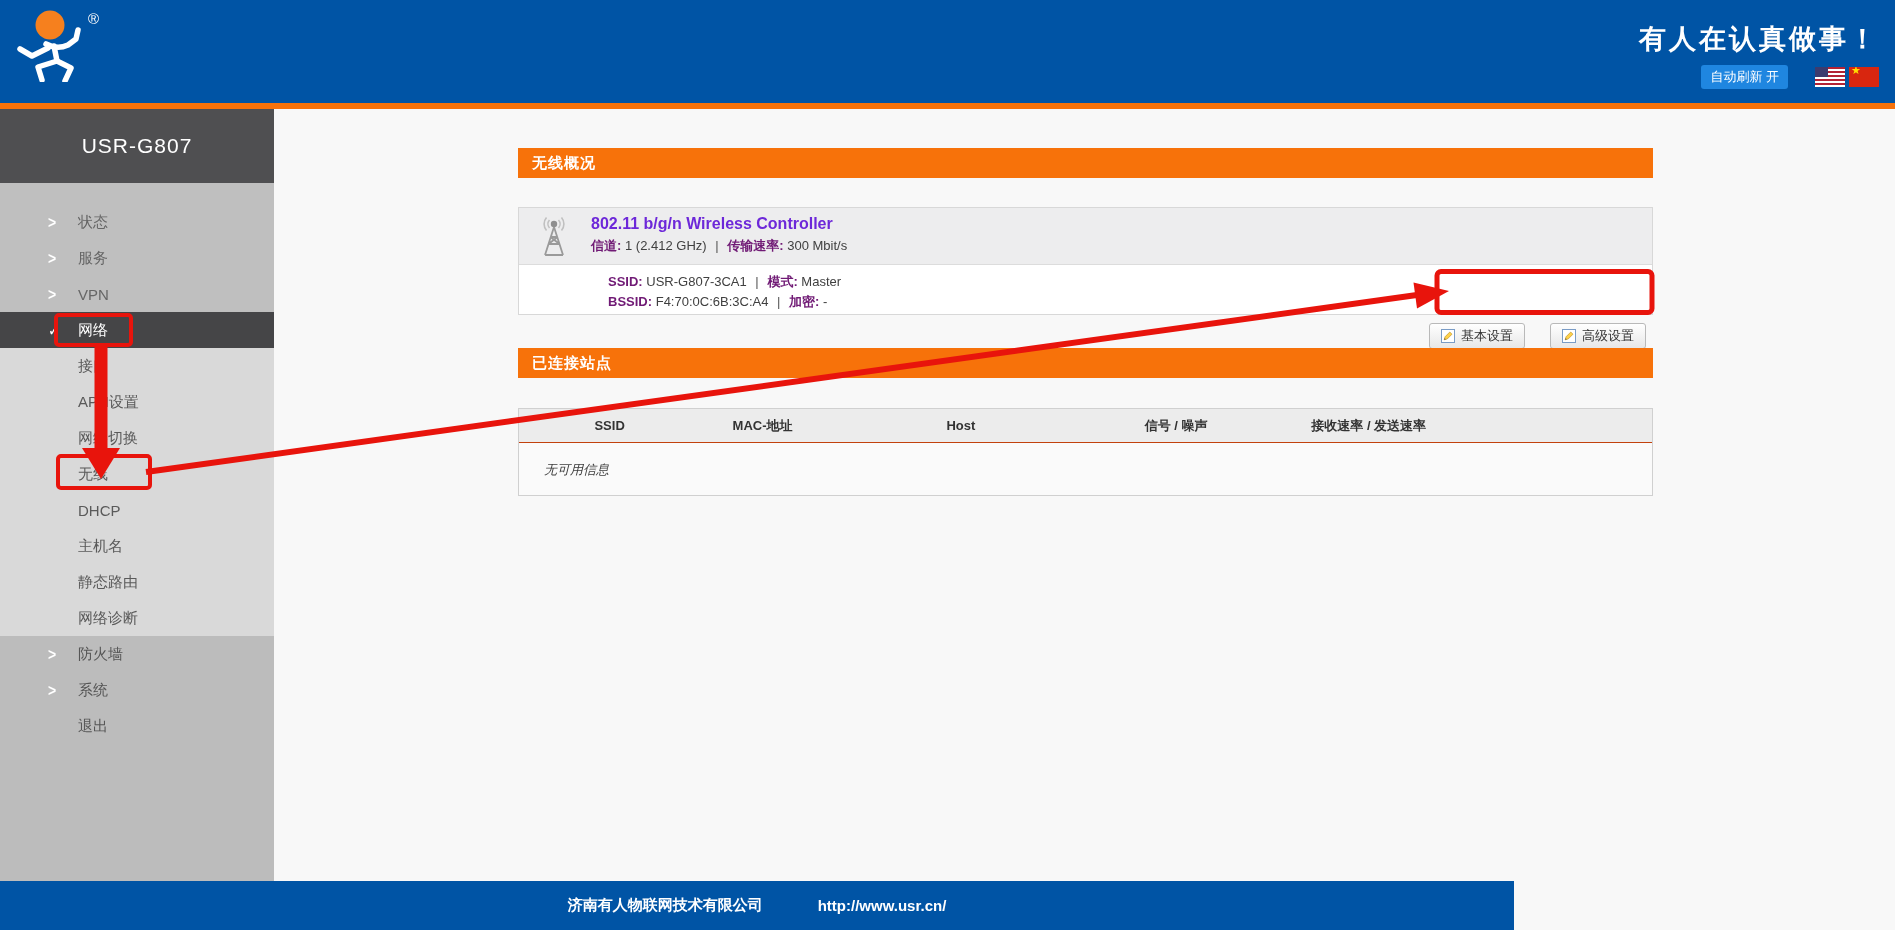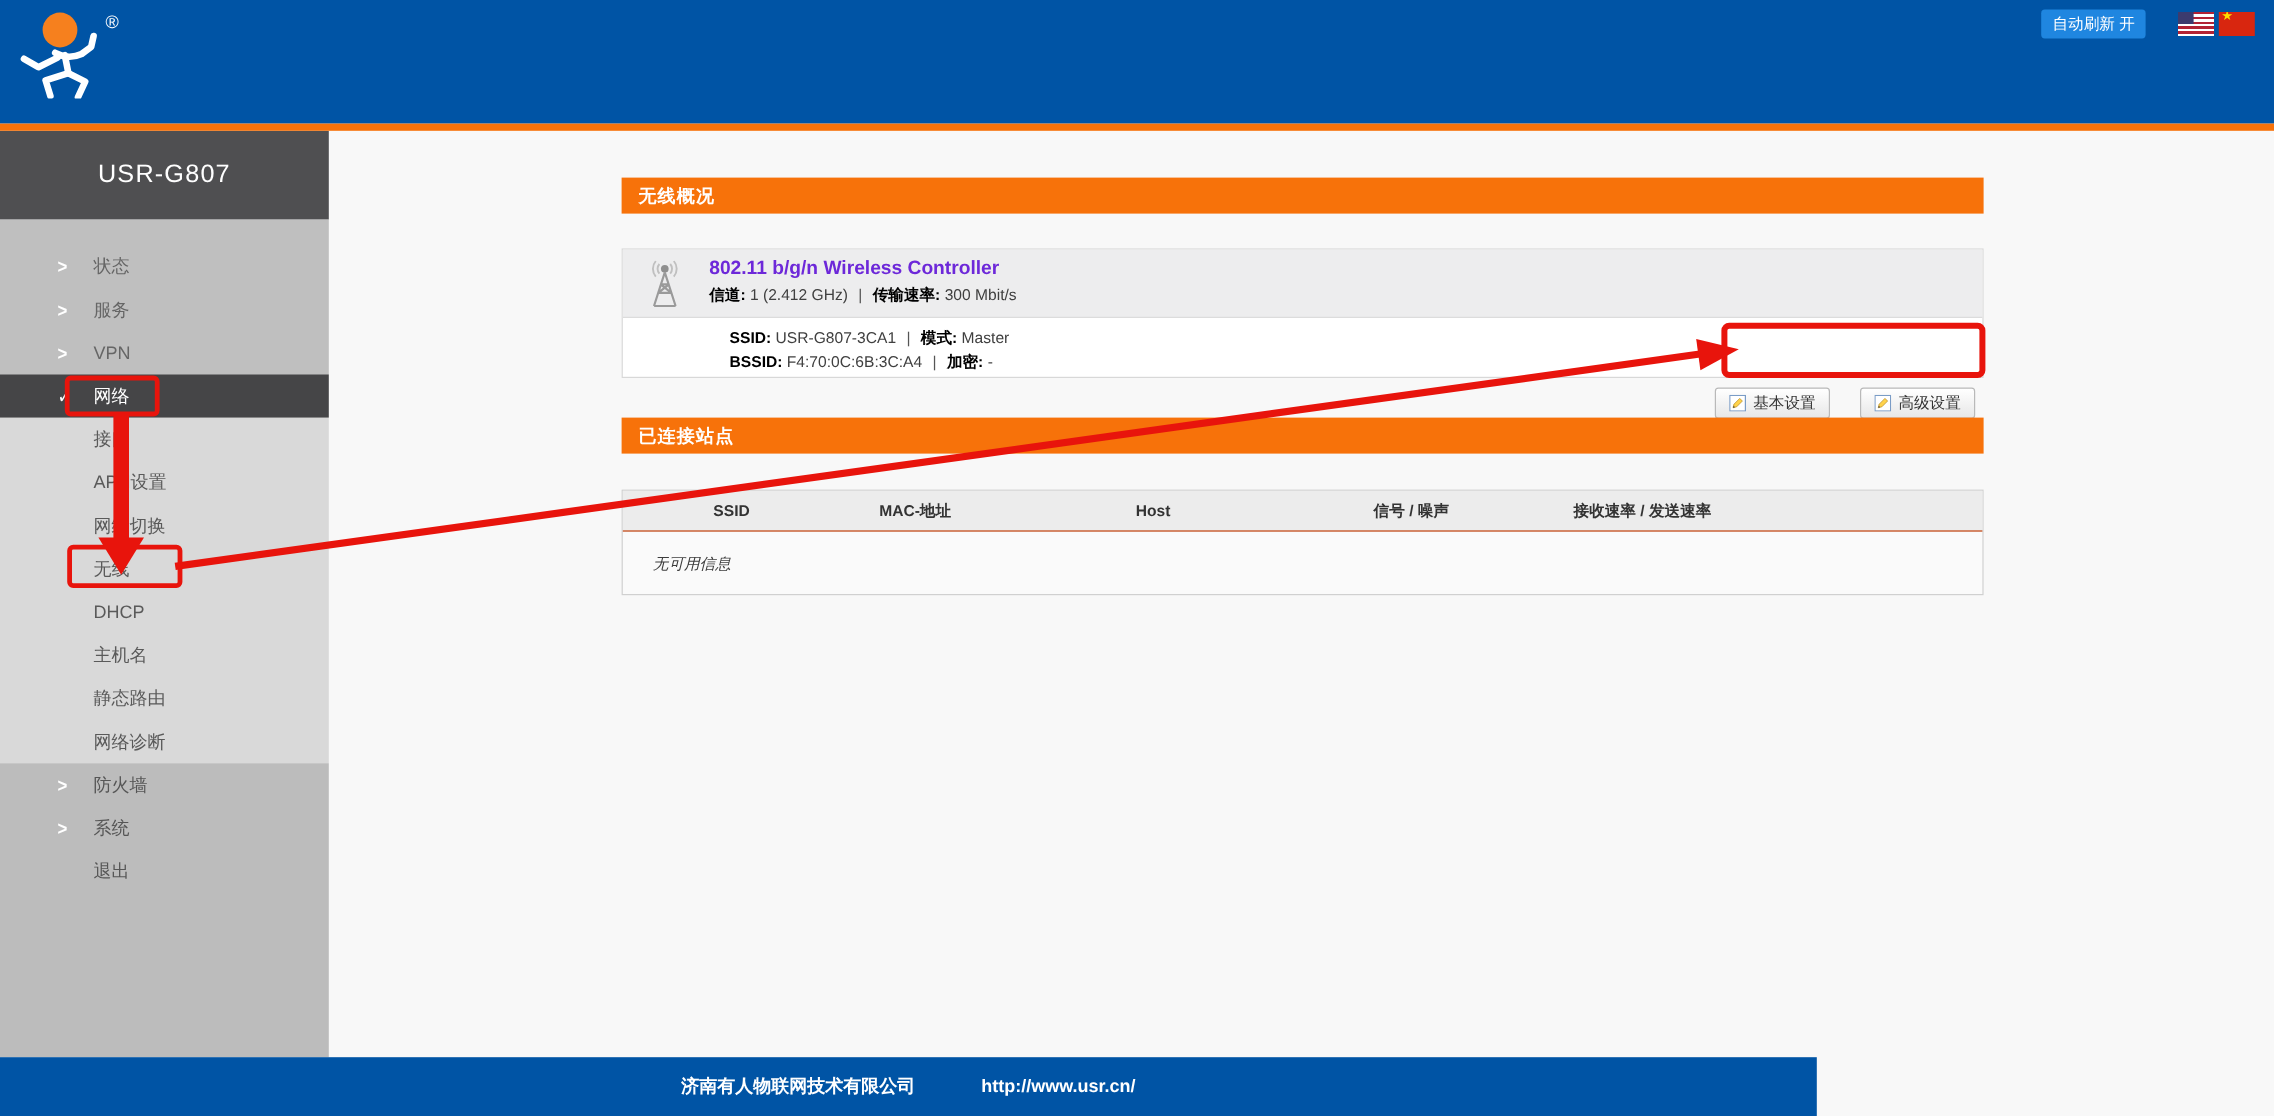--- a/index.html
+++ b/index.html
@@ -47,21 +47,21 @@
   .bar1{top:148px;align-items:center;}
   .bar2{top:348px;}
 
   .panel{position:absolute;left:518px;top:207px;width:1135px;height:108px;background:#fff;
     border:1px solid #d8d8d8;box-sizing:border-box;}
   .panel-top{height:56px;background:#ededee;border-bottom:1px solid #dcdcdc;position:relative;}
   .antenna{position:absolute;left:17px;top:9px;}
   .panel-titles{position:absolute;left:72px;top:7px;}
   .ctl-title{font-size:16px;font-weight:bold;color:#6d28d9;}
   .ctl-info{font-size:13px;color:#404040;margin-top:4px;}
-  .ctl-info b,.ssid-line b{color:#000000;}
+  .ctl-info b,.ssid-line b{color:#701a75;}
   .sep{margin:0 5px;color:#555;}
   .panel-bottom{position:relative;height:51px;}
   .ssid-lines{position:absolute;left:89px;top:7px;font-size:13px;color:#404040;line-height:20px;}
   .panel-buttons{position:absolute;right:6px;top:14px;display:flex;gap:25px;margin-top:44px;}
   .set-btn{display:flex;align-items:center;gap:6px;width:96px;height:26px;justify-content:center;
     background:linear-gradient(#ffffff,#e7e7e7);border:1px solid #b9b9b9;border-radius:3px;
     font-size:13px;color:#333;cursor:pointer;font-family:inherit;box-sizing:border-box;}
   .set-btn svg{display:block;}
 
   .stable{position:absolute;left:518px;top:408px;width:1135px;height:88px;
@@ -94,20 +94,21 @@
           <path d="M36,44 L20,52 L8,45"></path>
           <path d="M42,42 L45,57"></path>
           <path d="M45,57 L26,63 L30,76"></path>
           <path d="M45,57 L59,64 L53,77"></path>
         </g>
         <circle cx="38" cy="21" r="14.5" fill="#f6801e"></circle>
       </svg>
       <span class="reg-mark">®</span>
     </div>
     <div class="topbar-right">
+      <div class="slogan">有人在认真做事！</div>
       <div class="topbar-tools">
         <button class="refresh-btn">自动刷新 开</button>
         <span class="flag us"></span>
         <span class="flag cn">
             <span class="star">★</span>
           </span>
       </div>
     </div>
   </header>
   <div class="orange-strip"></div>

